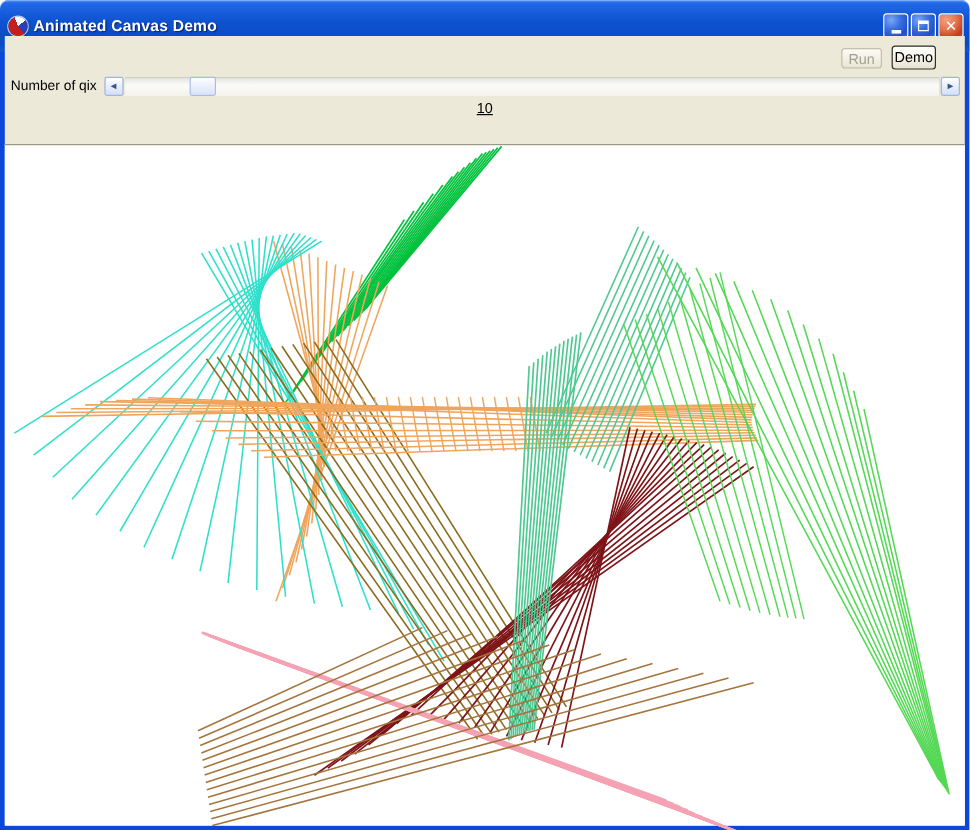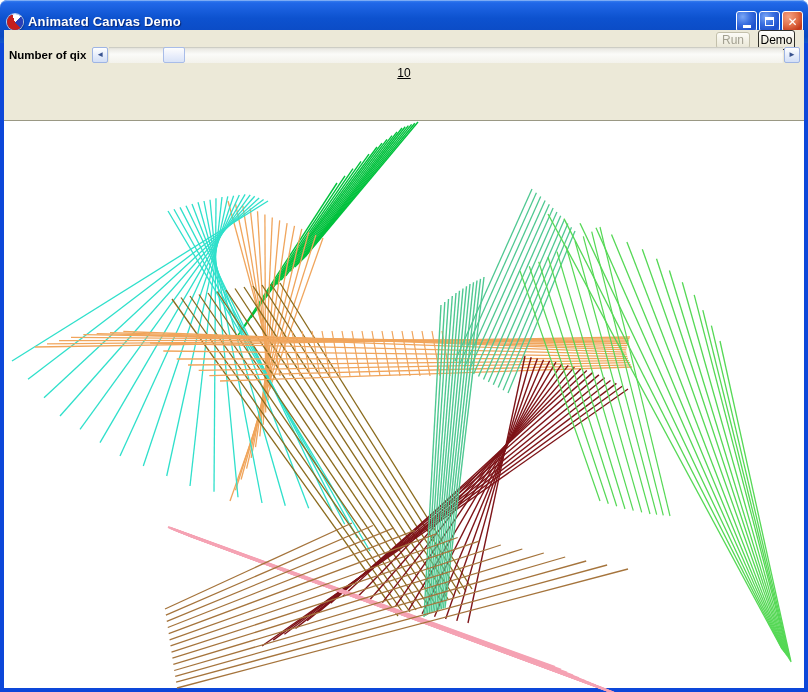--- a/index.html
+++ b/index.html
@@ -46,40 +46,40 @@
     font-weight:bold;font-size:12px;
   }
   .glyph-min{display:block;width:8px;height:3px;background:#fff;margin-top:10px;}
   .glyph-max{display:block;width:9px;height:9px;box-sizing:border-box;border:1px solid #fff;border-top:3px solid #fff;}
   
   .client{
     position:absolute;left:4px;right:4px;top:30px;bottom:4px;
     background:#ece9d8;
   }
   .toolbar{
-    height:16px;display:flex;justify-content:flex-end;align-items:center;gap:8px;
-    padding-right:9px;
+    height:33px;display:flex;justify-content:flex-end;align-items:center;gap:8px;
+    padding-right:24px;
   }
   .xp-btn{
     font-family:"Liberation Sans",sans-serif;font-size:12px;
     border-radius:3px;display:flex;align-items:center;justify-content:center;
     box-sizing:border-box;
   }
   .btn-run{
     width:34px;height:17px;margin-top:4px;
     background:linear-gradient(180deg,#fcfbf7,#f1efe2 60%,#e9e6d6);
     border:1px solid #c3c0ab;color:#a3a192;
   }
   .btn-stop{
     width:37px;height:20px;margin-top:3px;
     background:linear-gradient(180deg,#ffffff,#f2f0e3 60%,#e6e3d2);
     border:1px solid #30302a;color:#000;
   }
   .slider-row{
-    height:18px;display:flex;align-items:center;font-weight:bold;
+    height:18px;display:flex;align-items:center;
   }
   .slider-label{font-size:11.5px;color:#000;margin:0 6px 0 5px;white-space:nowrap;}
   .scroll-arrow{
     width:16px;height:16px;flex:0 0 auto;border-radius:2px;box-sizing:border-box;
     border:1px solid #9eb4e4;
     background:linear-gradient(180deg,#ffffff,#e3ebfa 60%,#d3dff6);
     color:#39538f;font-size:8px;display:flex;align-items:center;justify-content:center;
     line-height:1;
   }
   .scroll-trough{

